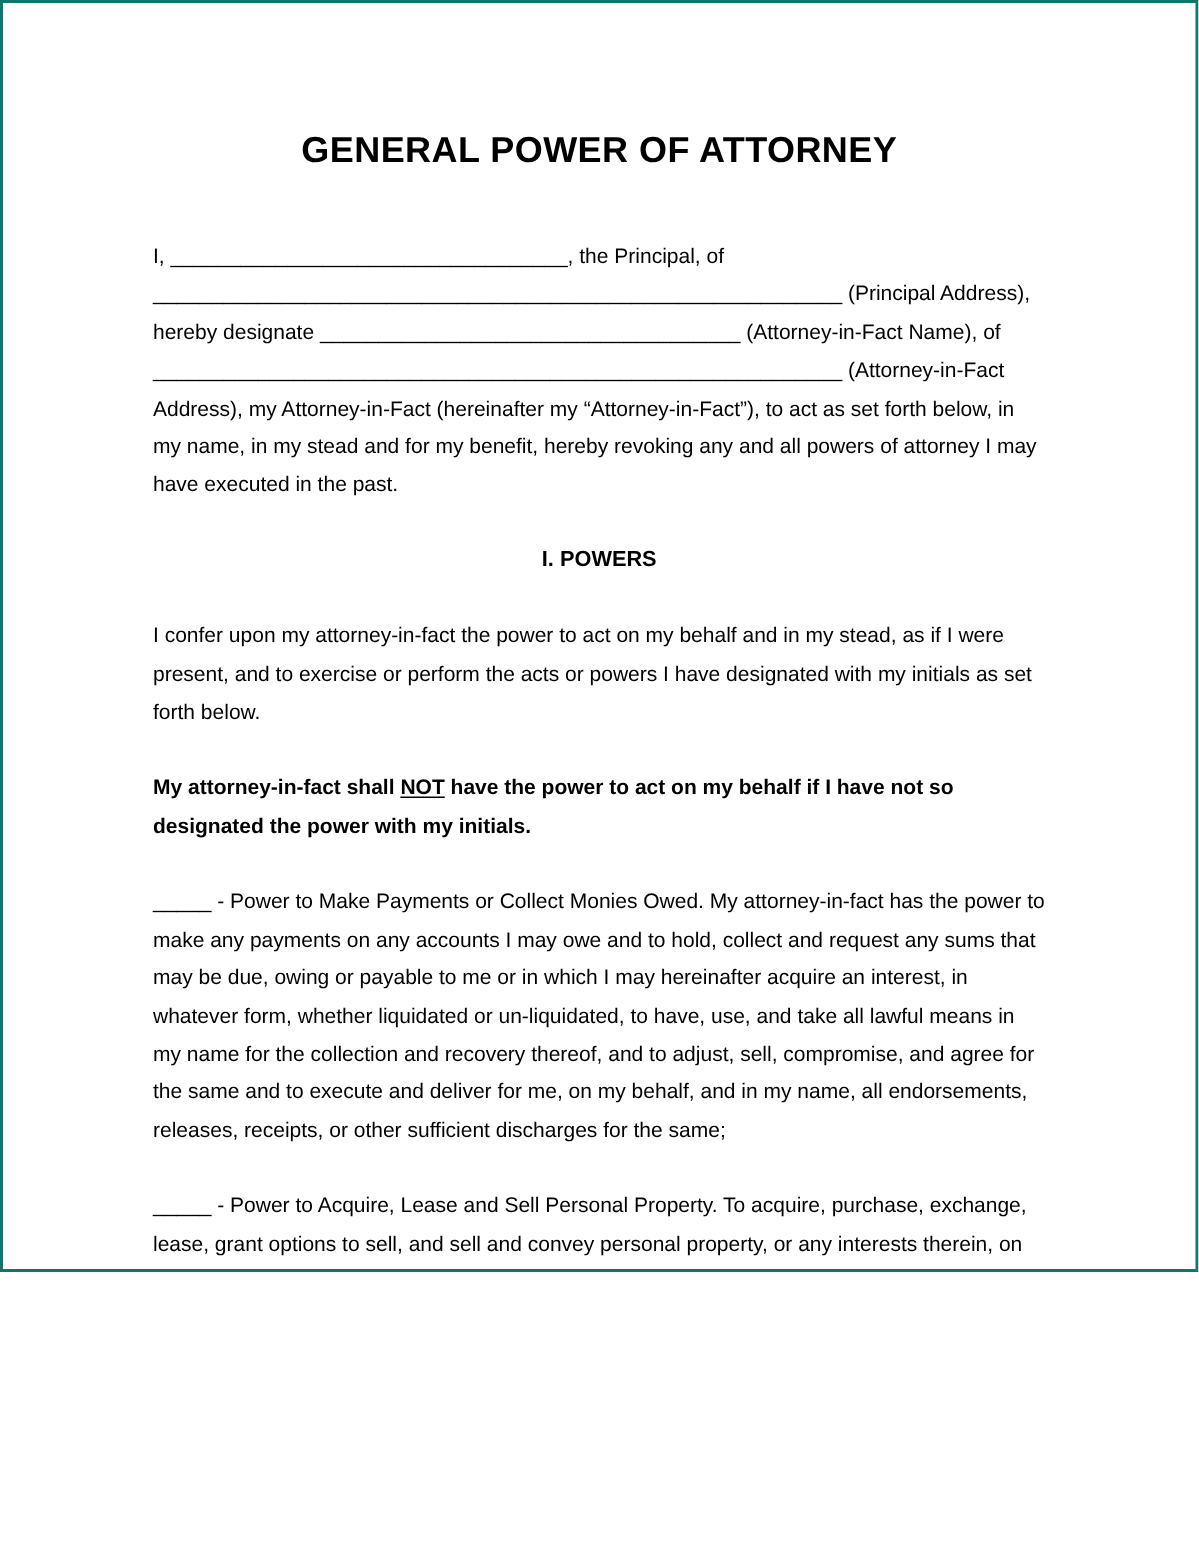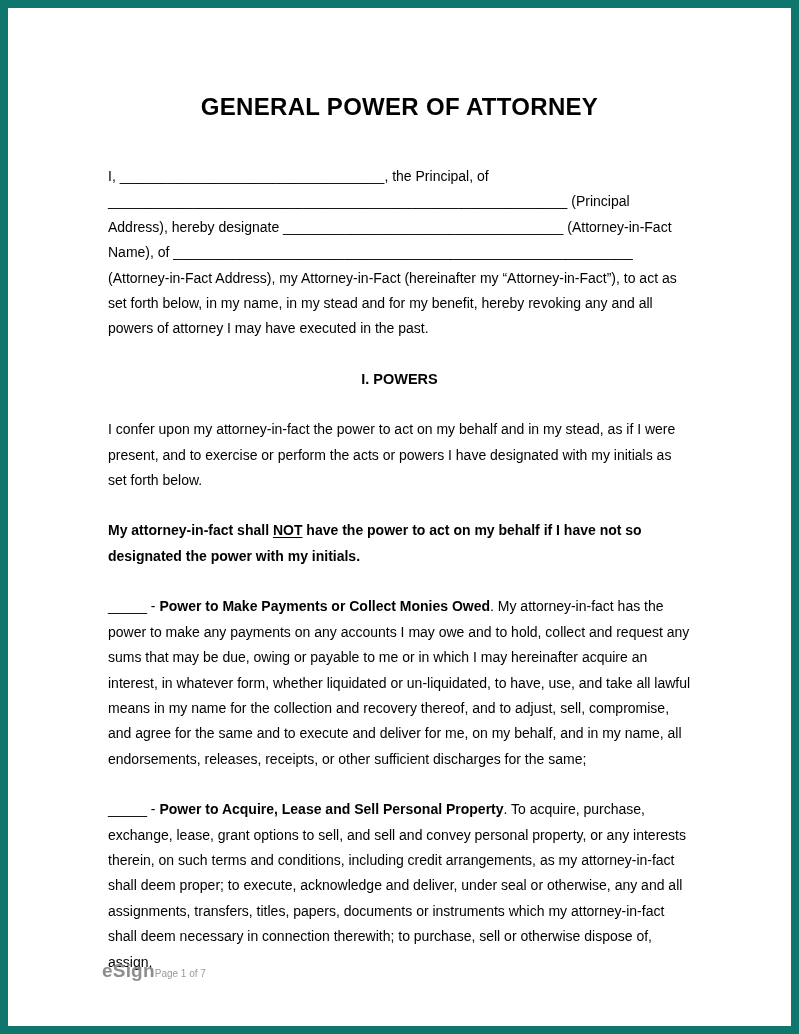--- a/index.html
+++ b/index.html
@@ -3,23 +3,23 @@
 <meta charset="utf-8">
 <style>
   html, body {
     margin: 0;
     padding: 0;
     background: #ffffff;
   }
   .page {
     position: relative;
     width: 799px;
-    height: 1034px;
+    height: 848px;
     box-sizing: border-box;
-    border: 8px solid #0f766e;
+    border: 2px solid #0f766e;
     background: #ffffff;
     font-family: "Liberation Sans", sans-serif;
     color: #000000;
     overflow: hidden;
   }
   .doc-title {
     margin: 84px 40px 0;
     font-size: 24px;
     line-height: 30px;
     font-weight: bold;
@@ -47,21 +47,21 @@
   }
   .bold {
     font-weight: bold;
   }
   .bold u {
     text-decoration: underline;
     text-underline-offset: 2px;
     text-align: right;
   }
   .clause b {
-    font-weight: bold;
+    font-weight: normal;
     text-align: center;
   }
   .footer {
     position: absolute;
     left: 94px;
     right: 94px;
     top: 952px;
     display: flex;
     align-items: baseline;
   }

